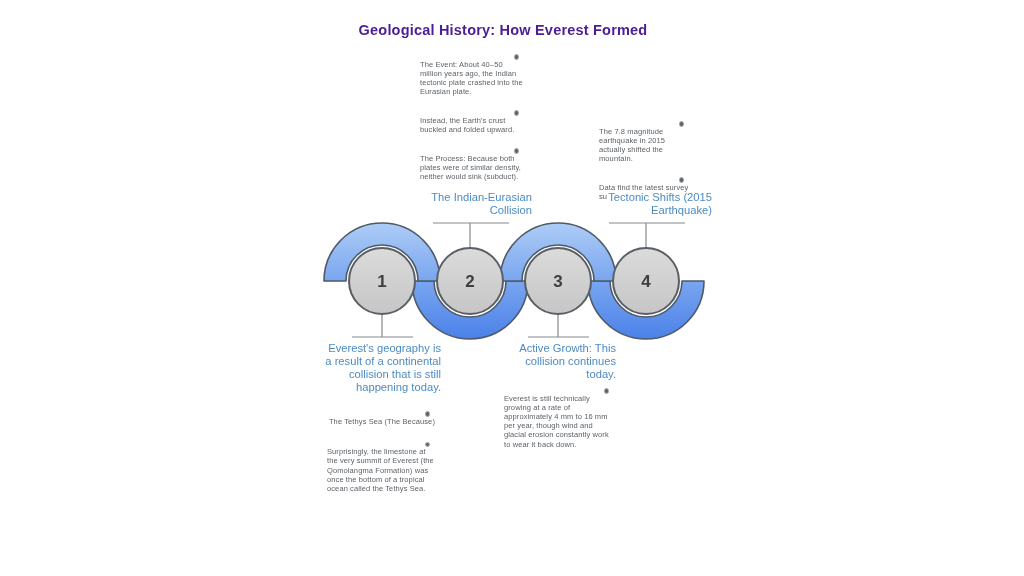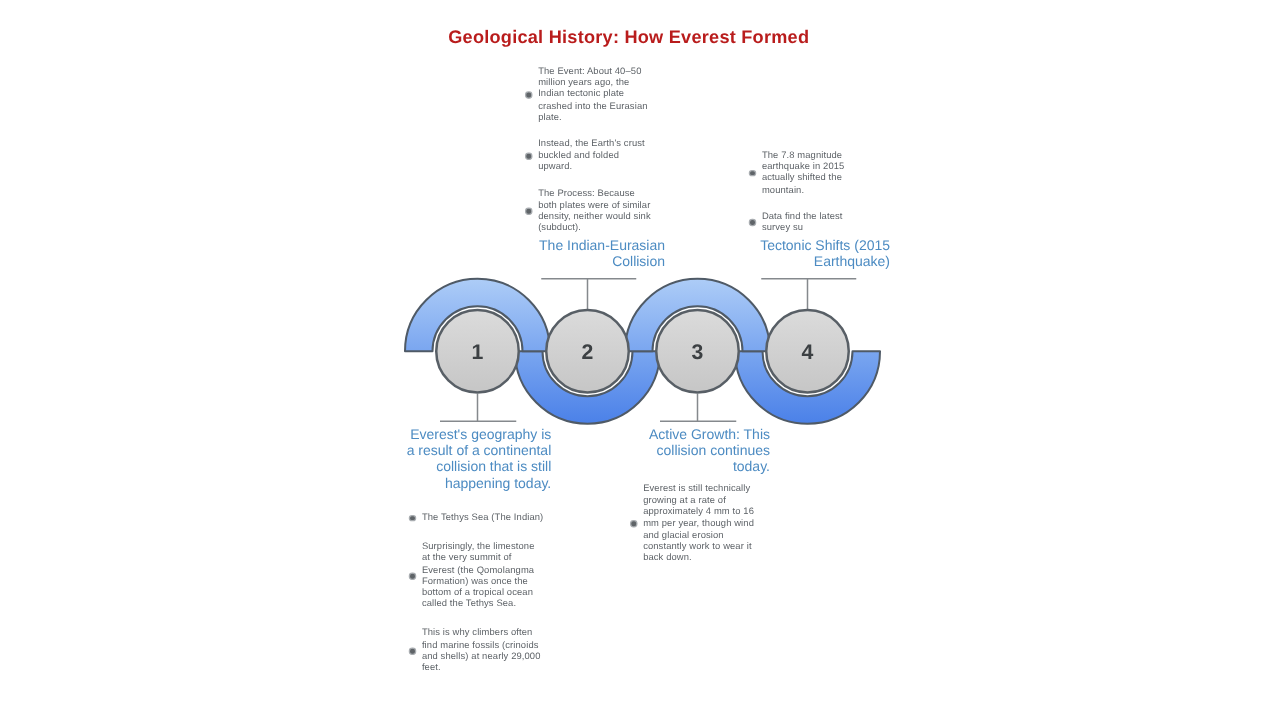--- a/index.html
+++ b/index.html
@@ -3,27 +3,27 @@
 <meta charset="utf-8">
 <style>
   html,body{margin:0;padding:0;background:#ffffff;}
   #canvas{
     position:relative;width:1024px;height:576px;background:#ffffff;overflow:hidden;
     font-family:"Liberation Sans",sans-serif;
   }
   .abs{position:absolute;}
   .title{
     top:22px;left:303px;width:400px;text-align:center;
-    font-size:14.5px;font-weight:bold;color:#b91c1c;letter-spacing:.2px;
+    font-size:14.5px;font-weight:bold;color:#4c1d95;letter-spacing:.2px;
   }
   .heading{
     text-align:right;color:#4c8bc2;font-size:11.2px;line-height:13px;font-weight:400;
   }
   .bullets{display:block;}
-  .bullet{display:flex;align-items:center;margin-bottom:12px;}
+  .bullet{display:flex;align-items:flex-end;margin-bottom:12px;flex-direction:column;}
   .bullet:last-child{margin-bottom:0;}
   .dot{
     flex:0 0 auto;width:3.5px;height:3.5px;border-radius:50%;
     background:#5f6468;border:1px solid #a9adb1;margin:2px 5px 0 0;
   }
   .btext{
     font-size:7.5px;line-height:9.2px;color:#5d6267;letter-spacing:.1px;
   }
   .gap14 .bullet{margin-bottom:14px;}
   svg{position:absolute;left:0;top:0;}
@@ -102,29 +102,25 @@
   </div>
 
   <div class="abs heading" style="left:408px;top:191px;width:124px">The Indian-Eurasian Collision</div>
   <div class="abs heading" style="left:584px;top:191px;width:128px">Tectonic Shifts (2015 Earthquake)</div>
   <div class="abs heading" style="left:323px;top:342px;width:118px">Everest's geography is a result of a continental collision that is still happening today.</div>
   <div class="abs heading" style="left:500px;top:342px;width:116px">Active Growth: This collision continues today.</div>
 
   <div class="abs bullets gap14" style="left:327px;top:409px;width:108px">
     <div class="bullet">
       <span class="dot"></span>
-      <span class="btext">The Tethys Sea (The Indian)</span>
+      <span class="btext">The Tethys Sea (The Because)</span>
     </div>
     <div class="bullet">
       <span class="dot"></span>
       <span class="btext">Surprisingly, the limestone at the very summit of Everest (the Qomolangma Formation) was once the bottom of a tropical ocean called the Tethys Sea.</span>
-    </div>
-    <div class="bullet">
-      <span class="dot"></span>
-      <span class="btext">This is why climbers often find marine fossils (crinoids and shells) at nearly 29,000 feet.</span>
     </div>
   </div>
 
   <div class="abs bullets" style="left:504px;top:386px;width:110px">
     <div class="bullet">
       <span class="dot"></span>
       <span class="btext">Everest is still technically growing at a rate of approximately 4 mm to 16 mm per year, though wind and glacial erosion constantly work to wear it back down.</span>
     </div>
   </div>
 

